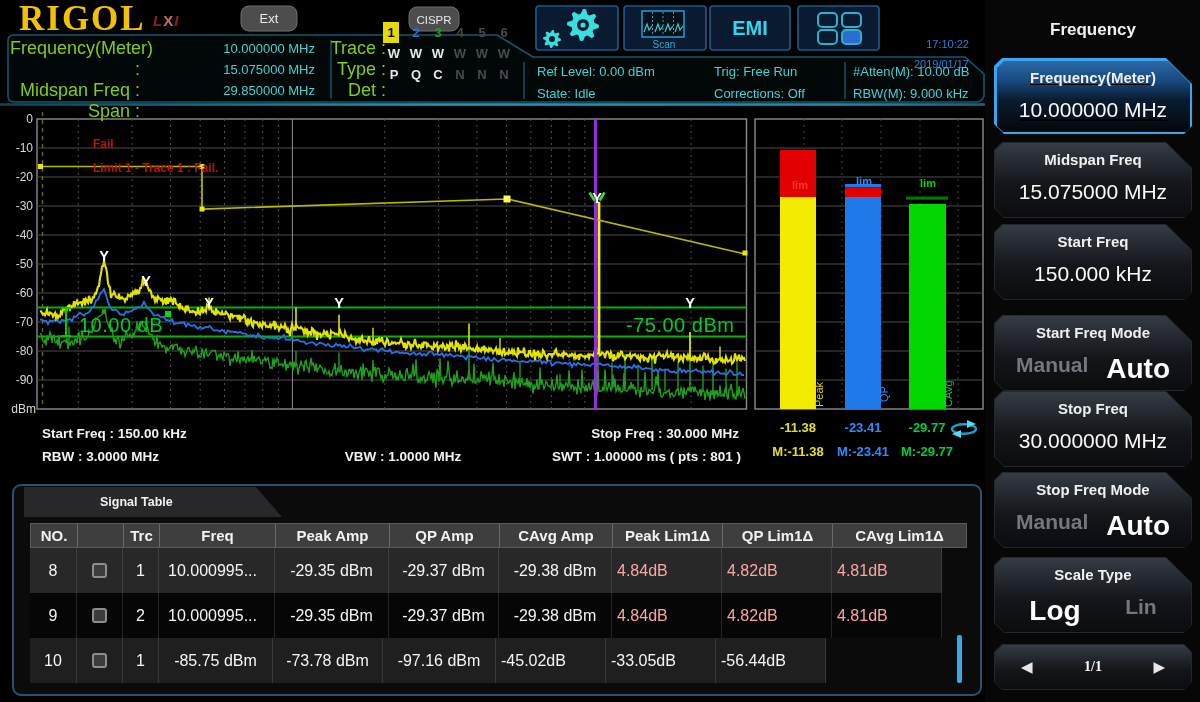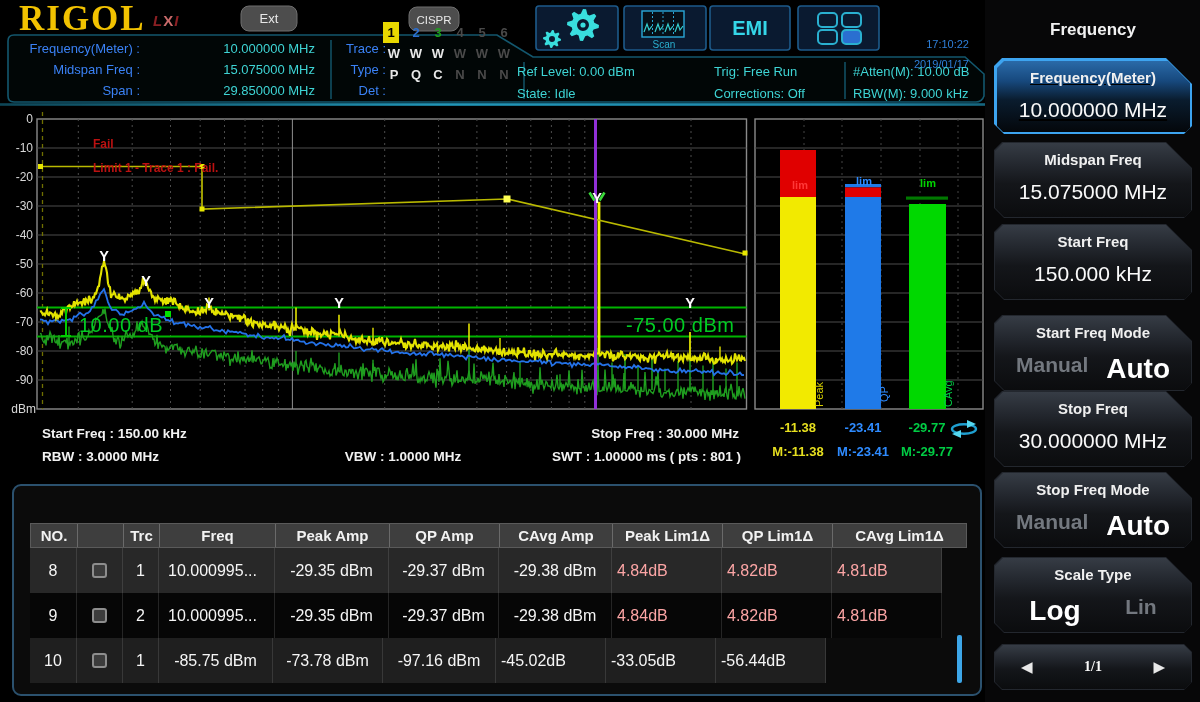--- a/index.html
+++ b/index.html
@@ -6,32 +6,32 @@
 body, svg text { font-family:"Liberation Sans", sans-serif; }
 #scr { position:relative; width:1200px; height:702px; background:#000; }
 .abs { position:absolute; }
 #logo { left:19px; top:-1px; font-family:"Liberation Serif", serif; font-weight:bold;
   font-size:35px; color:#f2c200; letter-spacing:2px; }
 #lxi { left:153px; top:12px; font-style:italic; font-weight:bold; font-size:15px;
   color:#8b1f23; letter-spacing:1px; }
 #lxi i { color:#c86a6a; font-style:normal; }
 #clock { right:231px; top:10px; text-align:right; color:#2e7fd9; font-weight:normal;
   font-size:11px; line-height:20px;margin-top:24px; }
-.teal { color:#3b82f6; font-size:13px; line-height:21px; }
+.teal { color:#84cc16; font-size:18px; line-height:21px; }
 .tealb { color:#3ed4d4; font-size:13px; line-height:21px; }
 #flabs { left:10px; top:38px; width:130px; text-align:right; }
 #fvals { left:180px; top:38px; width:135px; text-align:right; }
 #tlabs { left:330px; top:38px; width:56px; text-align:right; }
 #tvals { left:383px; top:22px; width:135px; letter-spacing:0; }
 #tvals div { height:21px; line-height:21px; font-size:13px; font-weight:bold; }
 #tvals span { display:inline-block; width:22px; text-align:center; }
 .t1 { background:#e8d800; color:#000; width:16px !important; margin-right:6px; }
 .t2 { color:#2b6fd0; } .t3 { color:#1da11d; } .tg { color:#4a4a4a; }
 .tw { color:#e8e8e8; } 
-#ref { left:517px; top:61px; } #trg { left:714px; top:61px; } #att { left:853px; top:61px; }
+#ref { left:537px; top:61px; } #trg { left:714px; top:61px; } #att { left:853px; top:61px; }
 .info2 { color:#3ed4d4; font-size:13px; line-height:21.5px; }
 #menu { left:985px; top:0; width:215px; height:702px; background:#070708; }
 #mtitle { left:1000px; top:20px; width:186px; text-align:center; color:#f0f0f0;
   font-size:17px; font-weight:bold; }
 .btn { position:absolute; left:994px; width:198px; height:76px;
   clip-path:polygon(0 8px,8px 0,172px 0,198px 26px,198px 68px,190px 76px,10px 76px,0 66px);
   background:#23272e; }
 .bin { position:absolute; inset:1px;
   clip-path:polygon(0 8px,8px 0,171px 0,197px 26px,197px 67px,189px 75px,10px 75px,0 65px);
   background:linear-gradient(180deg,#363c45 0%,#23272e 30%,#14161a 55%,#0b0c0e 100%); }
@@ -276,20 +276,23 @@
 <div class="abs teal" id="tlabs">Trace :<br>Type :<br>Det :</div>
 <div class="abs" id="tvals">
 <div><span class="t1">1</span><span class="t2">2</span><span class="t3">3</span><span class="tg">4</span><span class="tg">5</span><span class="tg">6</span></div>
 <div><span class="tw">W</span><span class="tw">W</span><span class="tw">W</span><span class="tg">W</span><span class="tg">W</span><span class="tg">W</span></div>
 <div><span class="tw">P</span><span class="tw">Q</span><span class="tw">C</span><span class="tg">N</span><span class="tg">N</span><span class="tg">N</span></div>
 </div>
 <div class="abs info2" id="ref">Ref Level: 0.00 dBm<br>State: Idle</div>
 <div class="abs info2" id="trg">Trig: Free Run<br>Corrections: Off</div>
 <div class="abs info2" id="att">#Atten(M): 10.00 dB<br>RBW(M): 9.000 kHz</div>
 <div class="abs" id="tablebox">
+  <div id="tab">
+        <span>Signal Table</span>
+      </div>
   <div id="thead">
         <div class="hc" style="width:47px">NO.</div>
         <div class="hc" style="width:46px"></div>
         <div class="hc" style="width:36px">Trc</div>
         <div class="hc" style="width:116px">Freq</div>
         <div class="hc" style="width:114px">Peak Amp</div>
         <div class="hc" style="width:110px">QP Amp</div>
         <div class="hc" style="width:113px">CAvg Amp</div>
         <div class="hc" style="width:110px">Peak Lim1Δ</div>
         <div class="hc" style="width:110px">QP Lim1Δ</div>

